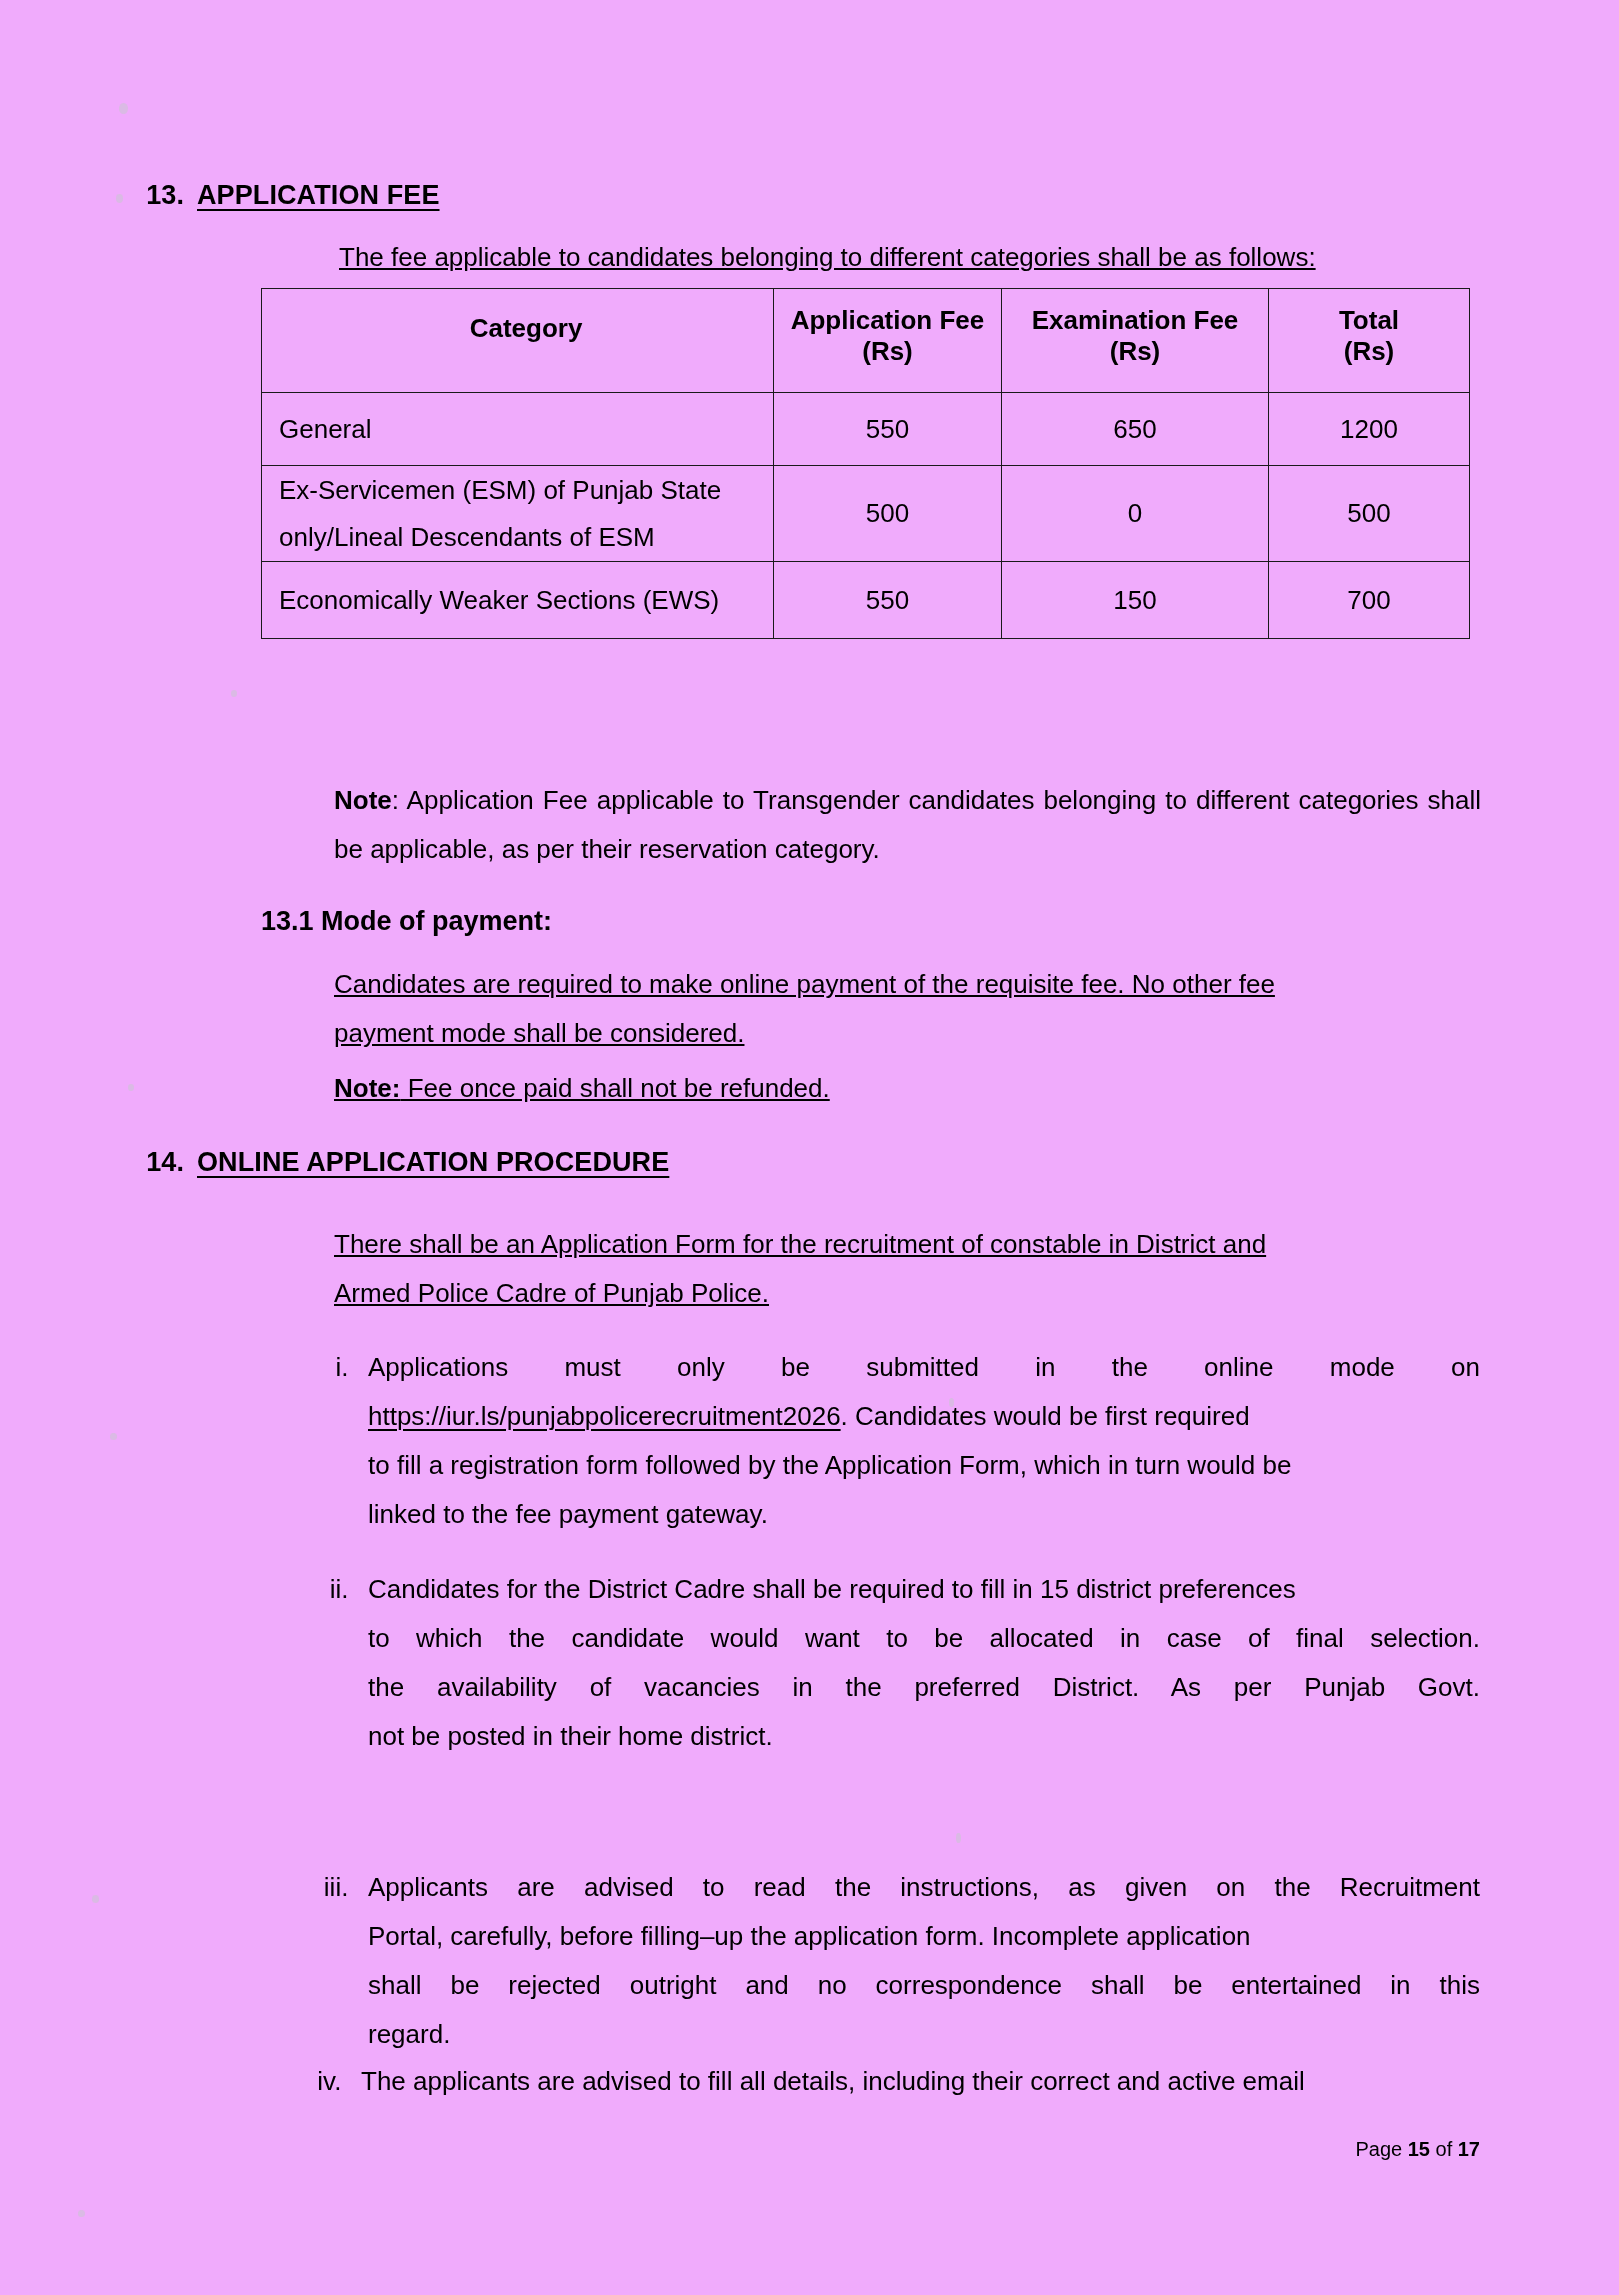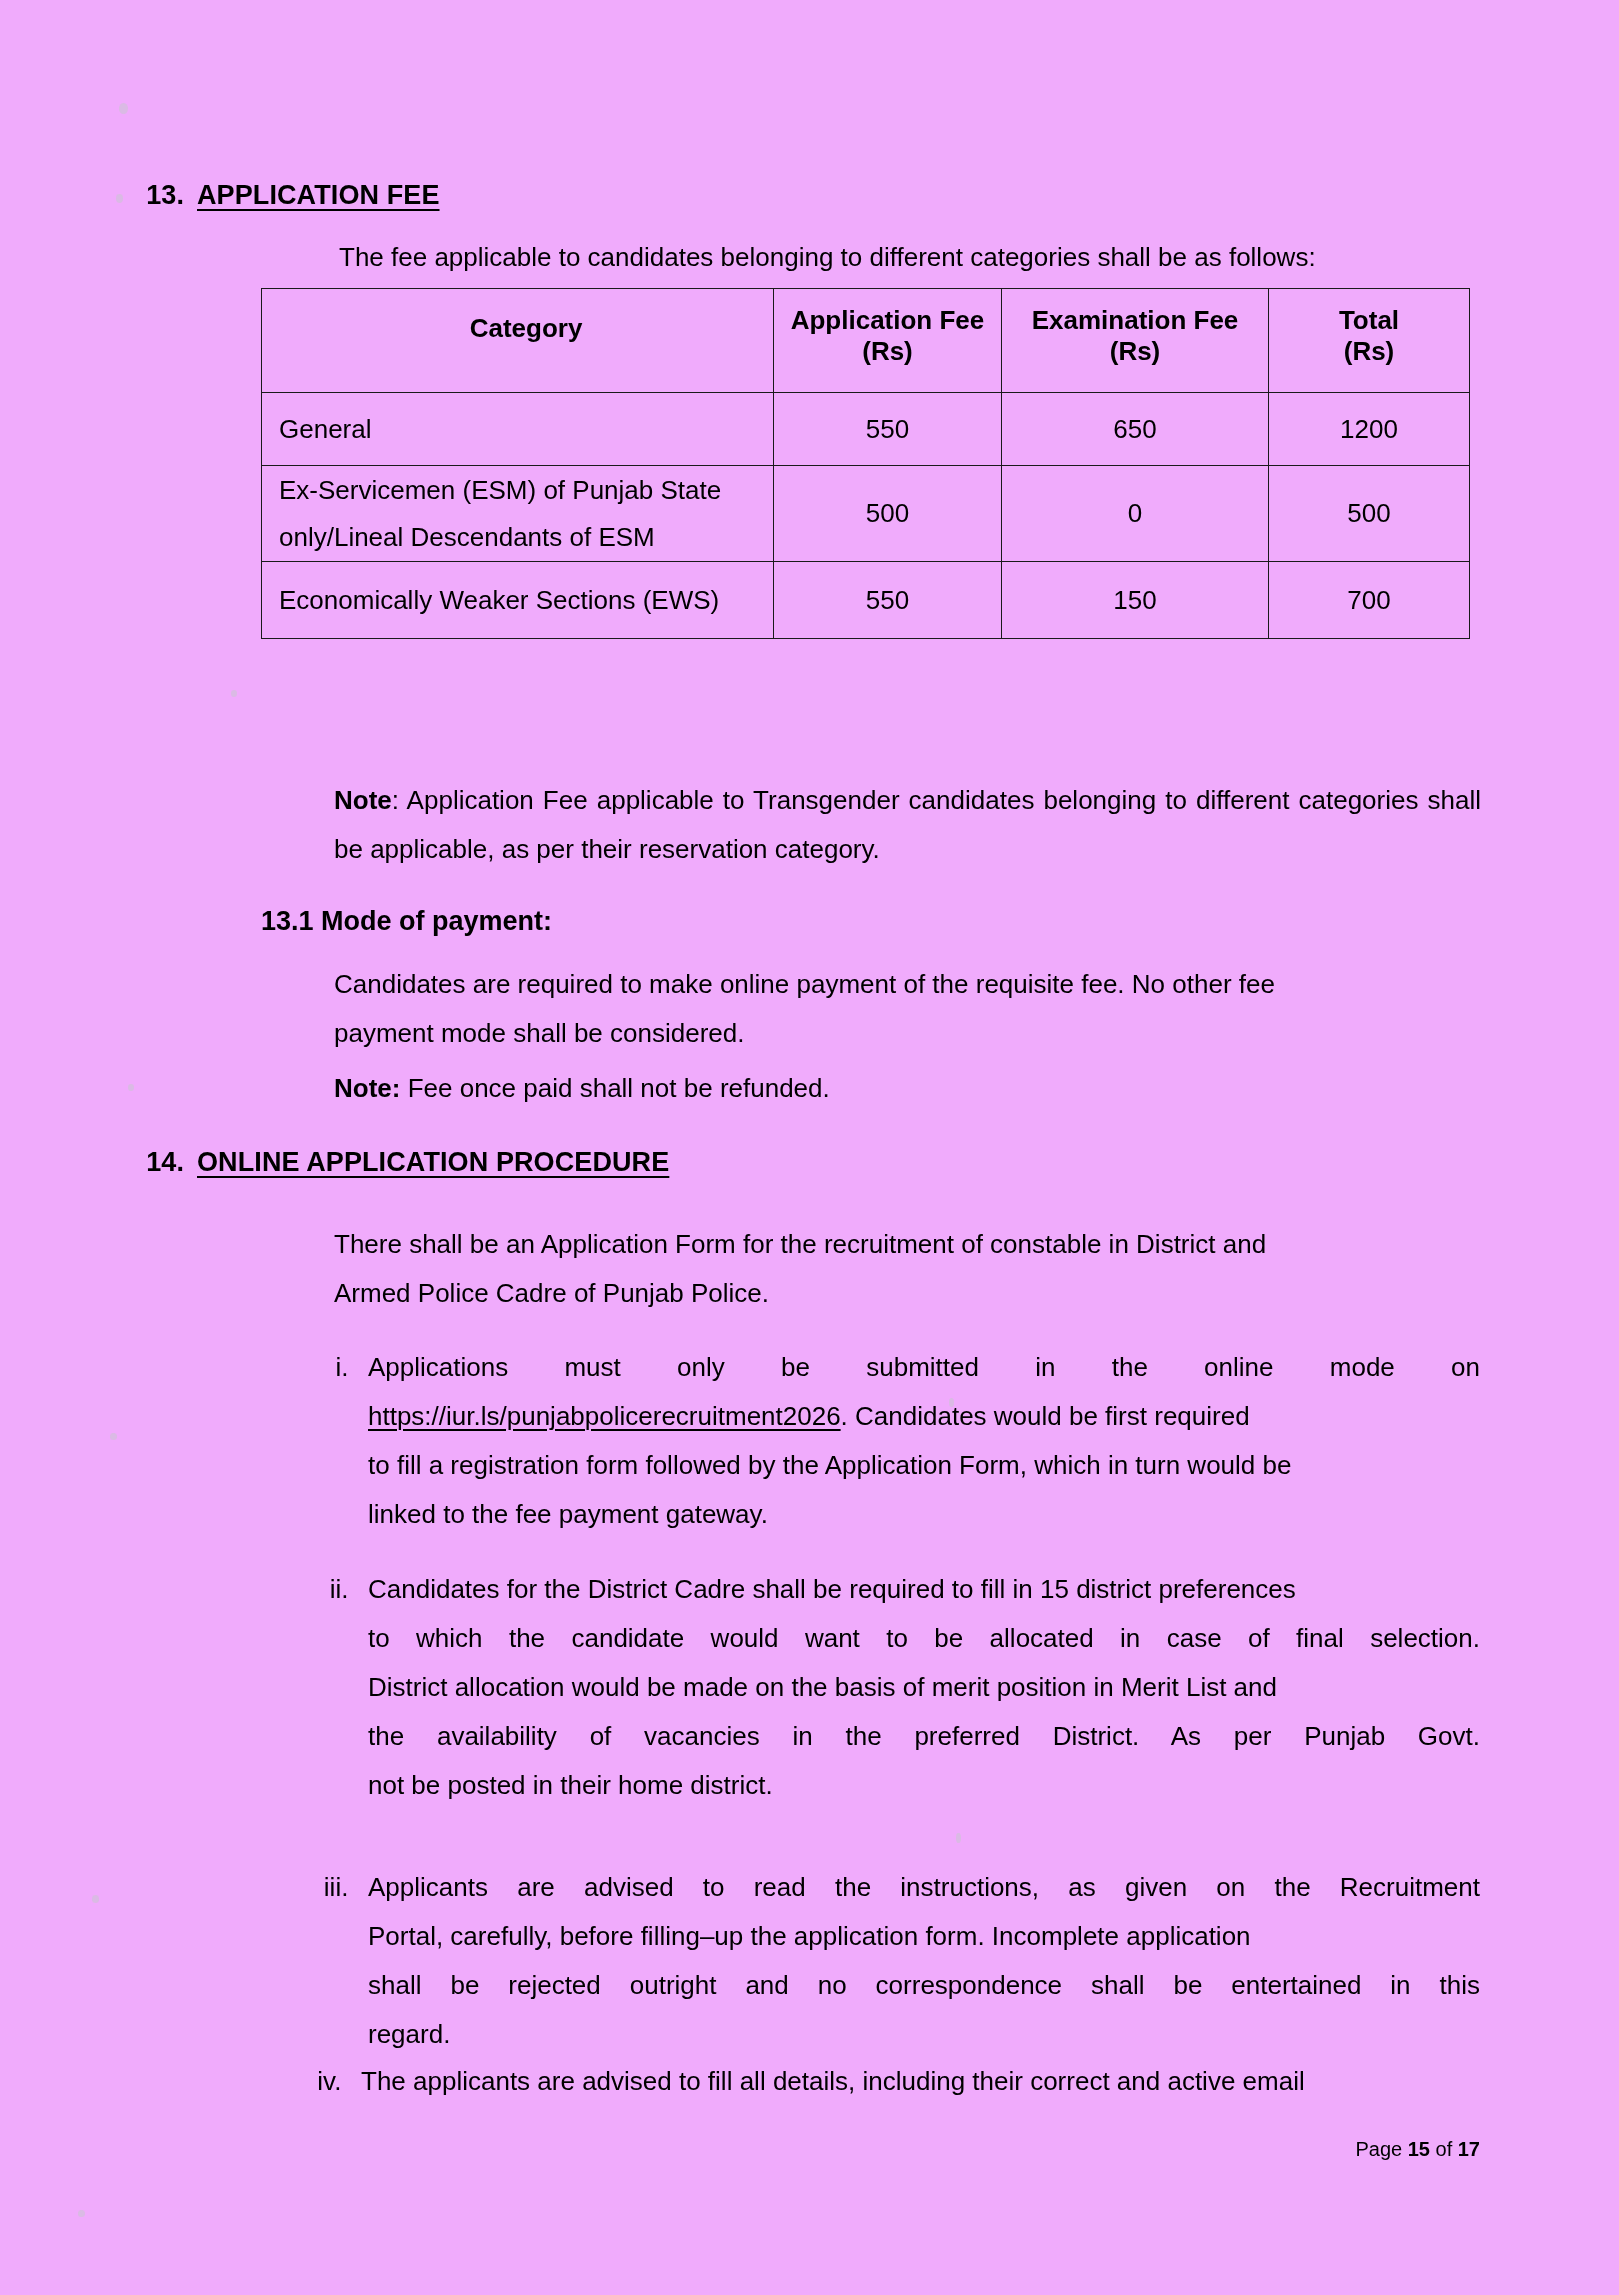--- a/index.html
+++ b/index.html
@@ -62,21 +62,21 @@
     font-weight: bold;
   }
 
   
   .para {
     position: absolute;
     font-size: 26px;
     line-height: 49px;
     text-align: justify;
   }
-  .para.nojust { text-align: left; }
+  .para.nojust { text-align: left; text-decoration: underline; }
   .para b { font-weight: bold; }
 
   
   .roman-item {
     position: absolute;
     display: flex;
     font-size: 26px;
     line-height: 49px;
   }
   .roman-item .marker {
@@ -254,21 +254,20 @@
         <span style="display:block;">to fill a registration form followed by the Application Form, which in turn would be</span>
         <span style="display:block;" class="tail">linked to the fee payment gateway.</span>
       </span>
     </div>
 
     <div class="roman-item" style="left:313px; top:1565px; width:1167px;">
       <span class="marker">ii.</span>
       <span class="body">
         <span style="display:block;">Candidates for the District Cadre shall be required to fill in 15 district preferences</span>
         <span style="display:block; text-align:justify; text-align-last:justify;">to which the candidate would want to be allocated in case of final selection.</span>
-        <span style="display:block;">District allocation would be made on the basis of merit position in Merit List and</span>
         <span style="display:block; text-align:justify; text-align-last:justify;">the availability of vacancies in the preferred District. As per Punjab Govt.</span>
         <span style="display:block;" class="tail">not be posted in their home district.</span>
       </span>
     </div>
 
     <div class="roman-item" style="left:313px; top:1863px; width:1167px;">
       <span class="marker">iii.</span>
       <span class="body">
         <span style="display:block; text-align:justify; text-align-last:justify;">Applicants are advised to read the instructions, as given on the Recruitment</span>
         <span style="display:block;">Portal, carefully, before filling–up the application form. Incomplete application</span>

